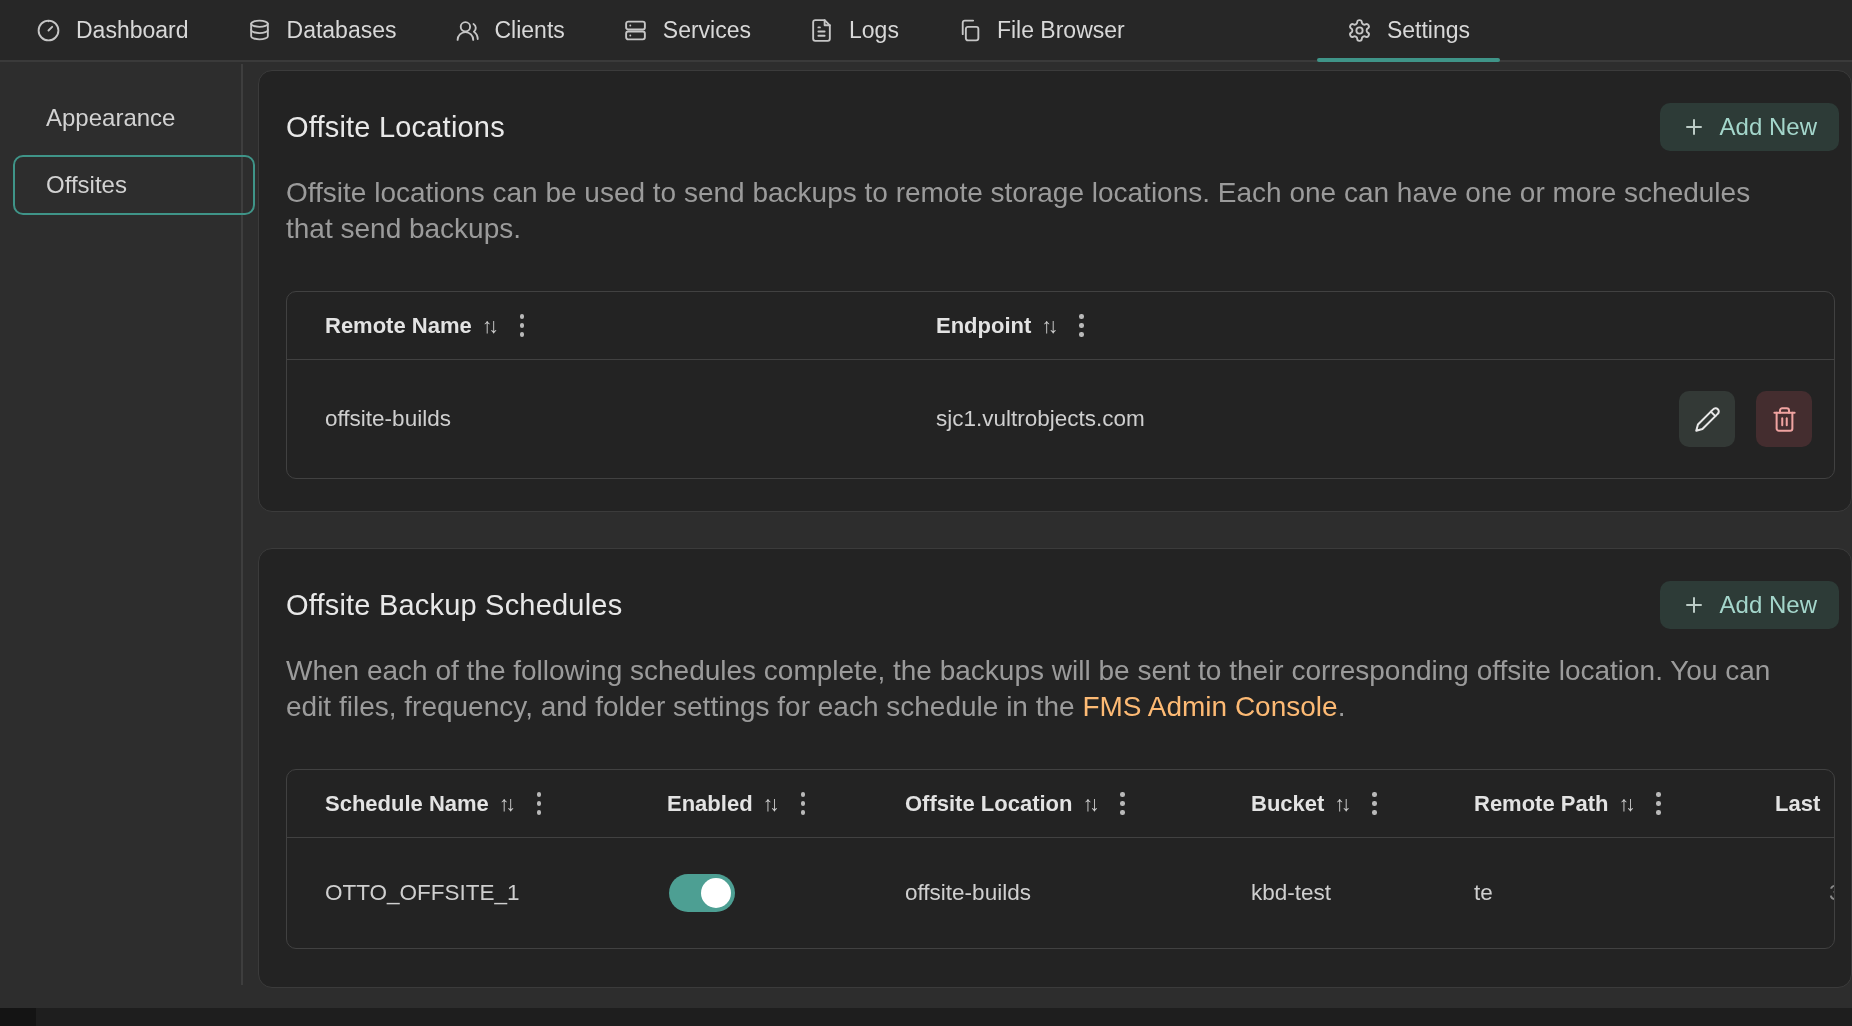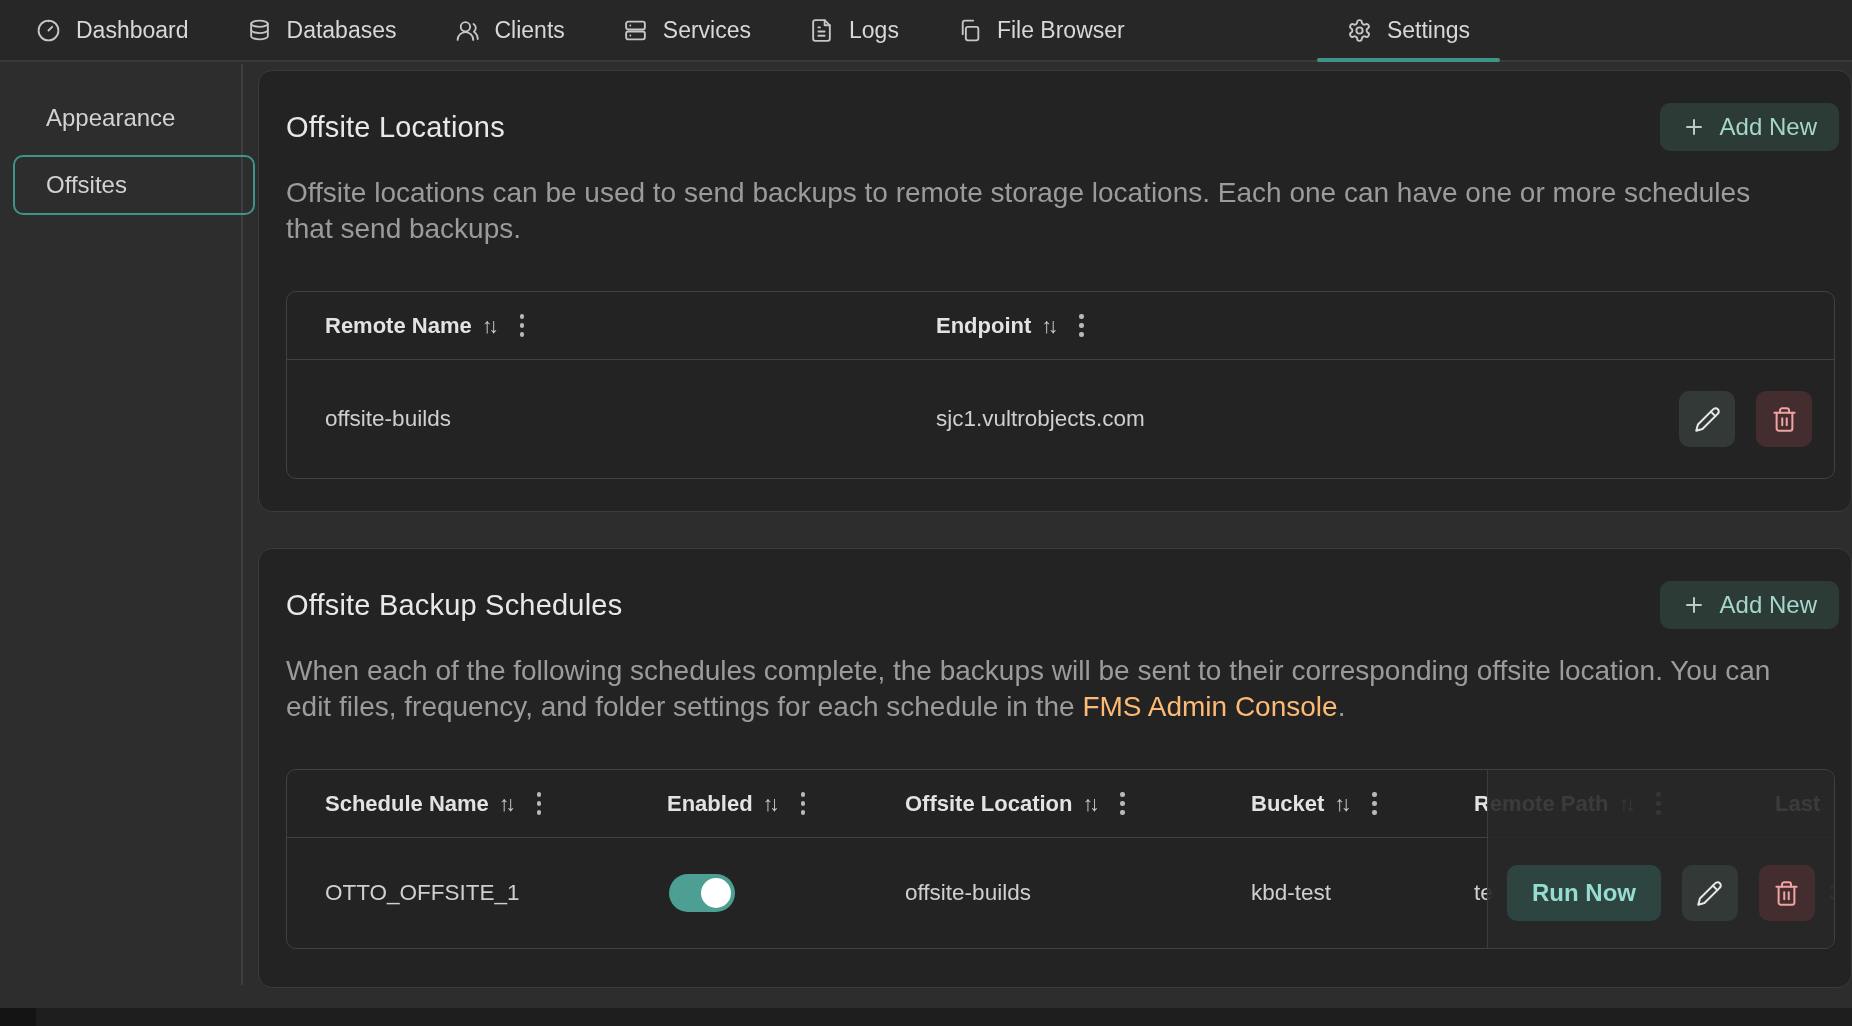--- a/index.html
+++ b/index.html
@@ -332,38 +332,18 @@
             </div>
         </div>
         <div class="c-ol">offsite-builds</div>
         <div class="c-bk">kbd-test</div>
         <div class="c-rp">te</div>
         <div class="c-last">
           <span class="cell-val">3</span>
         </div>
       </div>
 
-      <div class="sticky-overlay">
-        <div class="overlay-actions">
-          <button class="run-btn">Run Now</button>
-          <button class="icon-btn edit">
-            <svg viewBox="0 0 24 24">
-                <path d="M17 3a2.85 2.83 0 1 1 4 4L7.5 20.5 2 22l1.5-5.5Z"></path>
-                <path d="m15 5 4 4"></path>
-              </svg>
-          </button>
-          <button class="icon-btn del">
-            <svg viewBox="0 0 24 24">
-                <path d="M3 6h18"></path>
-                <path d="M19 6v14a2 2 0 0 1-2 2H7a2 2 0 0 1-2-2V6"></path>
-                <path d="M8 6V4a2 2 0 0 1 2-2h4a2 2 0 0 1 2 2v2"></path>
-                <path d="M10 11v6"></path>
-                <path d="M14 11v6"></path>
-              </svg>
-          </button>
-        </div>
-      </div>
     </div>
   </div>
 
 </div>
 
 <div class="bottom-bar"></div>
 
 </body></html>

